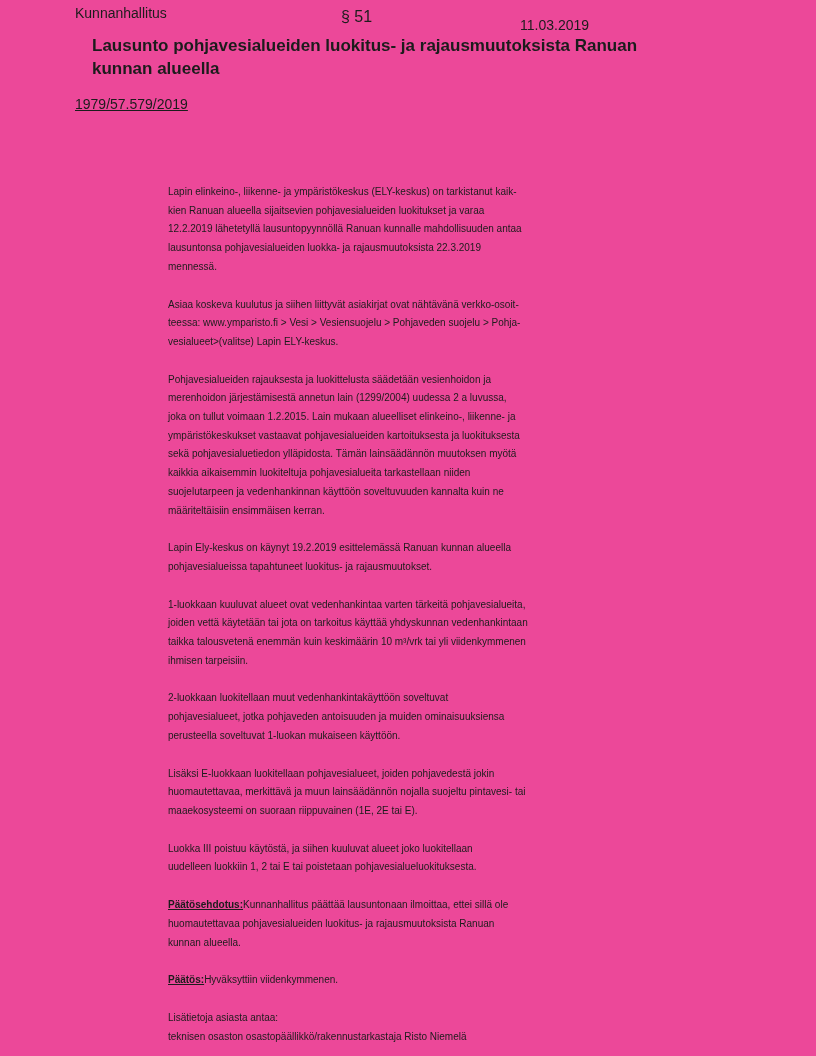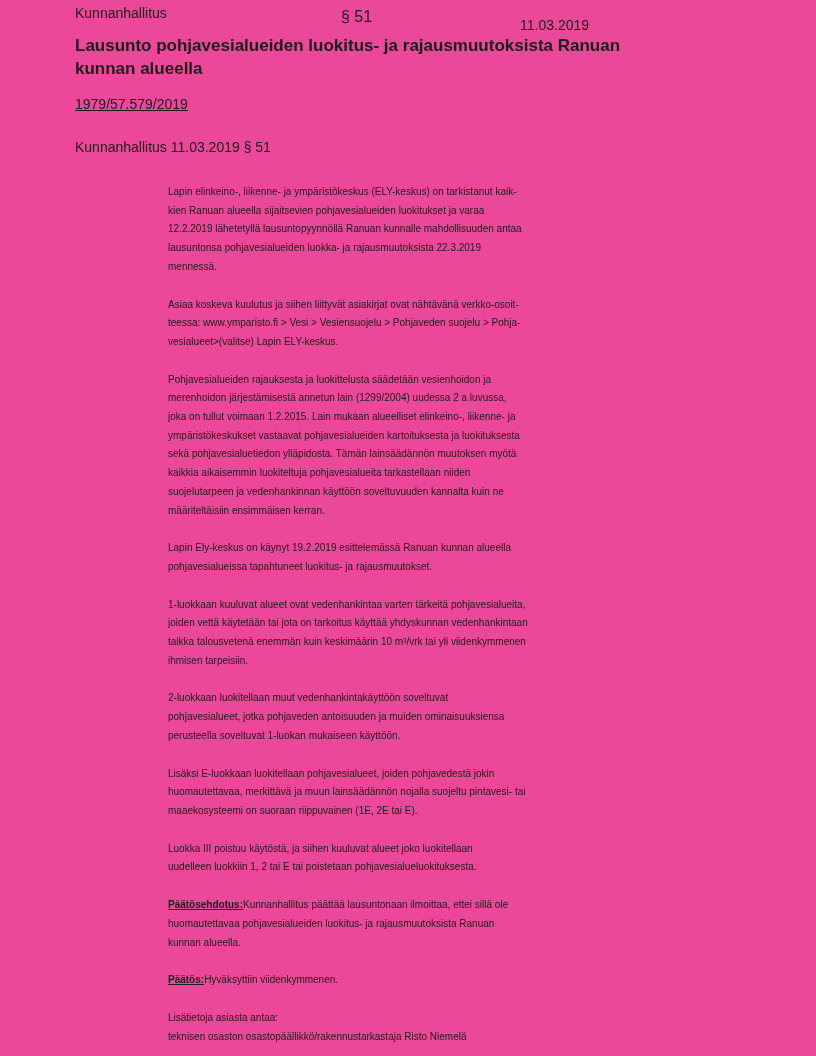--- a/index.html
+++ b/index.html
@@ -37,21 +37,21 @@
   .header-date {
     position: absolute;
     top: 4px;
     left: 520px;
     font-size: 14px;
     margin-top: 12px;
   }
   .doc-title {
     position: absolute;
     top: 35px;
-    left: 75px;
+    left: 92px;
     width: 660px;
     margin: 0;
     font-size: 17px;
     font-weight: bold;
     line-height: 22.5px;
     white-space: pre-line;
   }
   .case-number {
     position: absolute;
     top: 95px;
@@ -88,21 +88,20 @@
 
   <span class="header-org doc-text">Kunnanhallitus</span>
   <span class="header-section doc-text">§ 51</span>
   <span class="header-date doc-text">11.03.2019</span>
 
   <h1 class="doc-title">Lausunto pohjavesialueiden luokitus- ja rajausmuutoksista Ranuan
 kunnan alueella</h1>
 
   <span class="case-number doc-text">1979/57.579/2019</span>
 
-  <h2 class="section-heading doc-text">Kunnanhallitus 11.03.2019 § 51</h2>
 
   <div class="body-block">
 
     <p class="doc-text">Lapin elinkeino-, liikenne- ja ympäristökeskus (ELY-keskus) on tarkistanut kaik-
 kien Ranuan alueella sijaitsevien pohjavesialueiden luokitukset ja varaa
 12.2.2019 lähetetyllä lausuntopyynnöllä Ranuan kunnalle mahdollisuuden antaa
 lausuntonsa pohjavesialueiden luokka- ja rajausmuutoksista 22.3.2019
 mennessä.</p>
 
     <p class="doc-text">Asiaa koskeva kuulutus ja siihen liittyvät asiakirjat ovat nähtävänä verkko-osoit-

